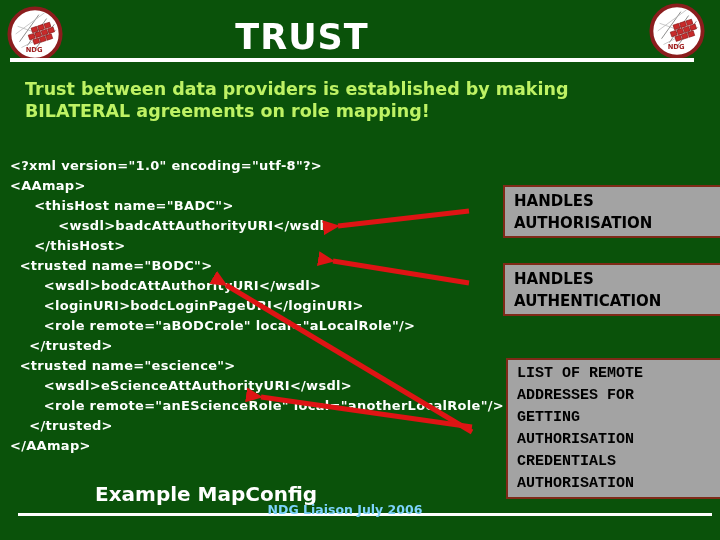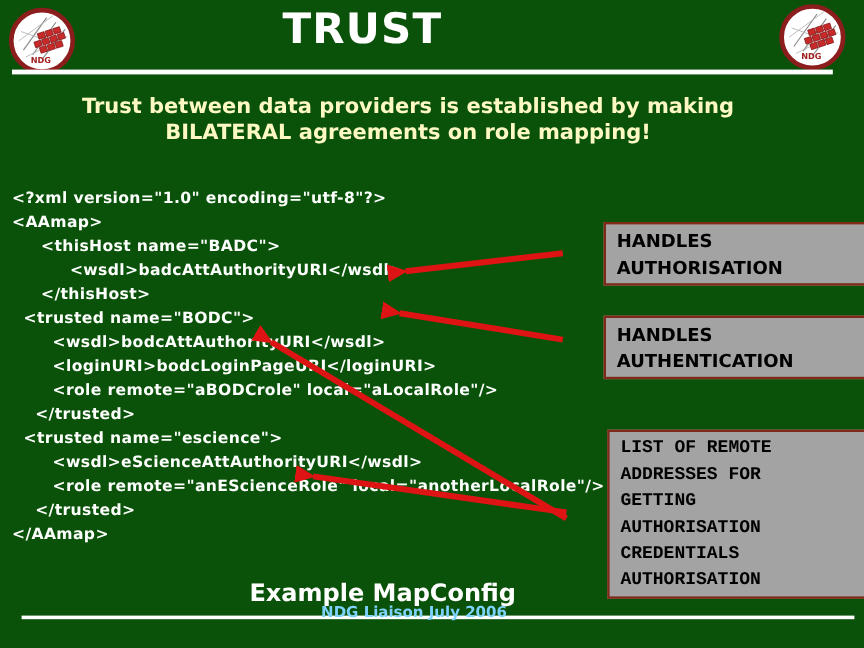--- a/index.html
+++ b/index.html
@@ -3,29 +3,29 @@
 <meta charset="utf-8">
 <style>
   html,body{margin:0;padding:0;background:#222;}
   .slide{
     position:relative;width:720px;height:540px;overflow:hidden;
     background:#0A520A;
     font-family:"DejaVu Sans","Liberation Sans",sans-serif;
   }
   .logo{position:absolute;}
   .slide-title{
-    position:absolute;left:0;top:5px;width:604px;text-align:center;
+    position:absolute;left:0;top:17px;width:604px;text-align:center;
     color:#FFFFFF;font-size:35px;font-weight:bold;letter-spacing:1px;
   }
   .header-rule{
     position:absolute;left:10px;top:58px;width:684px;height:4px;background:#FFFFFF;
   }
   .subtitle{
-    position:absolute;left:25px;top:78px;width:630px;text-align:center;
-    color:#fef9c3;font-size:17.5px;font-weight:bold;line-height:22px;
+    position:absolute;left:25px;top:78px;width:630px;text-align:left;
+    color:#bef264;font-size:17.5px;font-weight:bold;line-height:22px;
     white-space:pre-line;
   }
   .code-block{
     position:absolute;left:10px;top:156px;z-index:10;
     color:#FDFFFD;font-size:13px;font-weight:bold;letter-spacing:0.3px;
   }
   .code-line{height:20px;line-height:20px;white-space:pre;}
   .callout{
     position:absolute;box-sizing:border-box;z-index:20;
     background:#a3a3a3;border:2px solid #7F2A18;
@@ -33,21 +33,21 @@
     padding:3px 4px 3px 9px;white-space:pre-line;margin-left:36px;
   }
   .callout-1{left:467px;top:185px;width:234px;height:53px;}
   .callout-2{left:467px;top:263px;width:232px;height:53px;}
   .callout-3{left:470px;top:358px;width:233px;height:141px;font-family:Liberation Mono, monospace;}
   .arrow-overlay{
     position:absolute;left:0;top:0;width:720px;height:540px;
     z-index:40;pointer-events:none;
   }
   .caption{
-    position:absolute;left:95px;top:482px;width:335px;text-align:right;
+    position:absolute;left:95px;top:482px;width:335px;text-align:left;
     color:#FFFFFF;font-size:20px;font-weight:bold;z-index:15;
   }
   .footer-rule{
     position:absolute;left:18px;top:513px;width:694px;height:3px;background:#FFFFFF;z-index:30;
   }
   .footer-text{
     position:absolute;left:205px;top:502px;width:280px;text-align:center;
     color:#7dd3fc;font-size:12.5px;font-weight:bold;z-index:30;
   }
 </style>

